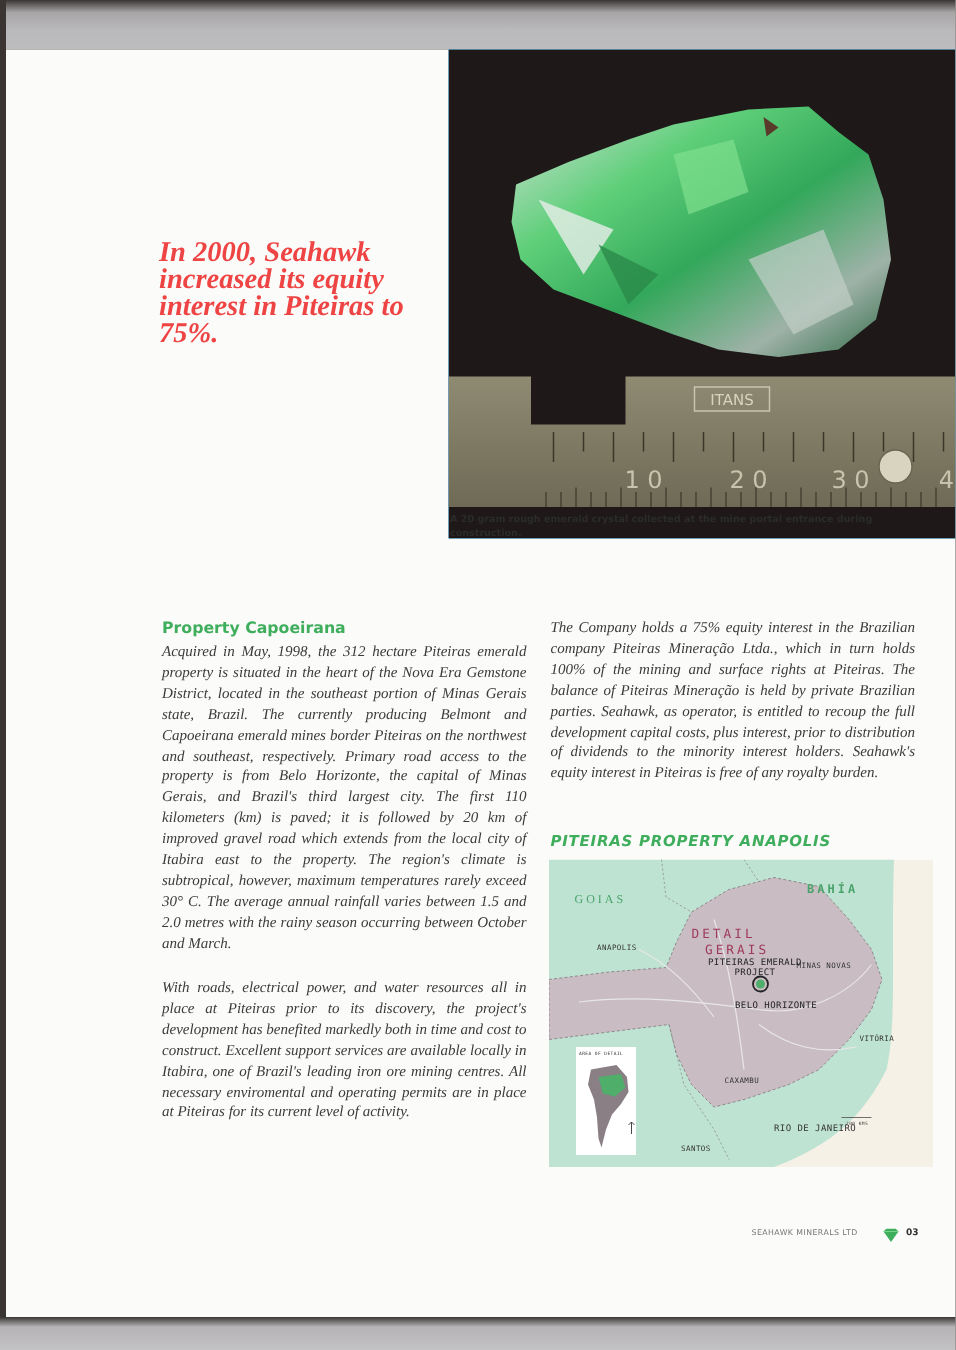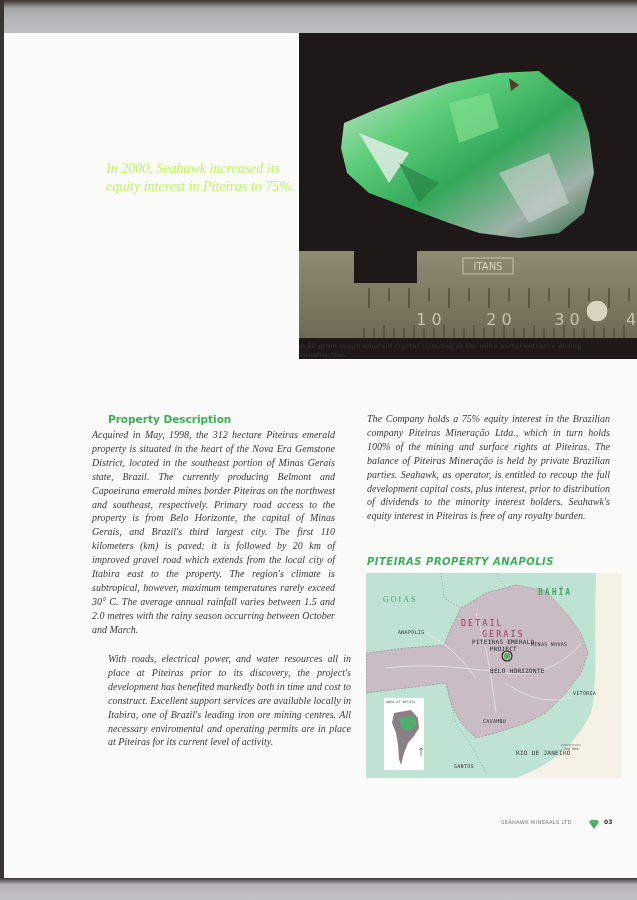--- a/index.html
+++ b/index.html
@@ -19,21 +19,21 @@
   .scan-left {
     position:absolute; left:0; top:0; width:4px; height:900px; background:#3a3533;
   }
   .page {
     position:absolute; left:4px; top:33px; width:633px; height:845px;
     background:#fbfbfa;
   }
   .pullquote {
     position:absolute; left:106px; top:160px; width:190px;
     font-family:"Liberation Serif", serif; font-style:italic;
-    font-size:14px; line-height:18px; color:#bef264;
+    font-size:19px; line-height:18px; color:#ef4444;font-weight:bold;
   }
   .photo {
     position:absolute; left:299px; top:33px; width:338px; height:326px;
     background:#0369a1; overflow:hidden;
   }
   .photo svg { display:block; }
   .caption {
     position:absolute; left:300px; top:342px; width:300px;
     font-family:"DejaVu Sans", sans-serif; font-weight:bold;
     font-size:6.4px; line-height:8.5px; color:#2b2b2b;
@@ -41,21 +41,21 @@
   .section-heading {
     position:absolute; left:108px; top:413px;
     font-family:"DejaVu Sans", sans-serif; font-weight:bold;
     font-size:10.5px; color:#3fae5c;
   }
   .body-text {
     position:absolute; font-family:"Liberation Serif", serif;
     font-size:10px; line-height:13.9px; color:#3b3b3b; text-align:justify;font-style:italic;
   }
   .body-text p { margin:0; }
-  .col-left-1 { left:92px; top:428px; width:243px; }
+  .col-left-1 { left:108px; top:428px; width:243px; }
   .col-left-2 { left:108px; top:652px; width:243px; }
   .col-right  { left:367px; top:412px; width:243px; }
   .map-title {
     position:absolute; left:367px; top:556px;
     font-family:"DejaVu Sans", sans-serif; font-size:10px; font-weight:bold;
     letter-spacing:0.5px; color:#3fae5c; font-style:italic;
   }
   .map {
     position:absolute; left:366px; top:573px; width:256px; height:205px;
   }
@@ -161,21 +161,21 @@
     <text x="130" y="292" font-family="DejaVu Sans, sans-serif" font-size="16" fill="#c8c3ac" text-anchor="middle">1 0</text>
     <text x="200" y="292" font-family="DejaVu Sans, sans-serif" font-size="16" fill="#c8c3ac" text-anchor="middle">2 0</text>
     <text x="268" y="292" font-family="DejaVu Sans, sans-serif" font-size="16" fill="#c8c3ac" text-anchor="middle">3 0</text>
     <text x="332" y="292" font-family="DejaVu Sans, sans-serif" font-size="16" fill="#c8c3ac" text-anchor="middle">4</text>
     <circle cx="298" cy="278" r="11" fill="#d9d4c0" stroke="#6b6650"></circle>
   </svg>
 </div>
 
 <div class="caption">A 20 gram rough emerald crystal collected at the mine portal entrance during construction.</div>
 
-<div class="section-heading">Property Description</div>
+<div class="section-heading">Property Capoeirana</div>
 
 <div class="body-text col-left-1">
   <p>Acquired in May, 1998, the 312 hectare Piteiras emerald property is situated in the heart of the Nova Era Gemstone District, located in the southeast portion of Minas Gerais state, Brazil. The currently producing Belmont and Capoeirana emerald mines border Piteiras on the northwest and southeast, respectively. Primary road access to the property is from Belo Horizonte, the capital of Minas Gerais, and Brazil's third largest city. The first 110 kilometers (km) is paved; it is followed by 20 km of improved gravel road which extends from the local city of Itabira east to the property. The region's climate is subtropical, however, maximum temperatures rarely exceed 30° C. The average annual rainfall varies between 1.5 and 2.0 metres with the rainy season occurring between October and March.</p>
 </div>
 <div class="body-text col-left-2">
   <p>With roads, electrical power, and water resources all in place at Piteiras prior to its discovery, the project's development has benefited markedly both in time and cost to construct. Excellent support services are available locally in Itabira, one of Brazil's leading iron ore mining centres. All necessary enviromental and operating permits are in place at Piteiras for its current level of activity.</p>
 </div>
 <div class="body-text col-right">
   <p>The Company holds a 75% equity interest in the Brazilian company Piteiras Mineração Ltda., which in turn holds 100% of the mining and surface rights at Piteiras. The balance of Piteiras Mineração is held by private Brazilian parties. Seahawk, as operator, is entitled to recoup the full development capital costs, plus interest, prior to distribution of dividends to the minority interest holders. Seahawk's equity interest in Piteiras is free of any royalty burden.</p>
 </div>
@@ -200,21 +200,21 @@
     <circle cx="141" cy="83" r="3" fill="#4fae6a"></circle>
     <line x1="195" y1="172" x2="215" y2="172" stroke="#444" stroke-width="0.5"></line>
     <rect x="18" y="125" width="40" height="72" fill="#ffffff"></rect>
     <path d="M28,140 L45,137 L52,145 L53,155 L48,163 L42,170 L38,180 L35,192 L33,186 L32,172 L30,160 L26,150 Z" fill="#8a7f85"></path>
     <path d="M33,145 L48,143 L51,152 L44,158 L36,156 Z" fill="#4fae6a"></path>
     <path d="M55,175 L55,183 M53,177 L55,175 L57,177" stroke="#333" stroke-width="0.6" fill="none"></path>
   </svg>
   <div class="map-label state" style="left:17px;top:22px;font-family:Liberation Serif, serif;">GOIAS</div>
   <div class="map-label state" style="left:172px;top:15px;font-weight:bold;">BAHÍA</div>
   <div class="map-label state mg" style="left:95px;top:45px;">DETAIL</div>
-  <div class="map-label state mg" style="left:100px;top:56px;padding-left:16px;">GERAIS</div>
+  <div class="map-label state mg" style="left:88px;top:56px;padding-left:16px;">GERAIS</div>
   <div class="map-label" style="left:32px;top:56px;">ANAPOLIS</div>
   <div class="map-label" style="left:165px;top:68px;">MINAS NOVAS</div>
   <div class="map-label project" style="left:124px;top:94px;"><span>BELO HORIZONTE</span></div>
   <div class="map-label" style="left:207px;top:117px;">VITÓRIA</div>
   <div class="map-label" style="left:117px;top:145px;">CAXAMBU</div>
   <div class="map-label" style="left:88px;top:190px;">SANTOS</div>
   <div class="map-label" style="left:150px;top:176px;font-size:6px;">RIO DE JANEIRO</div>
   <div class="map-label project" style="left:106px;top:65px;">
     <div>PITEIRAS EMERALD</div>
     <div>PROJECT</div>

